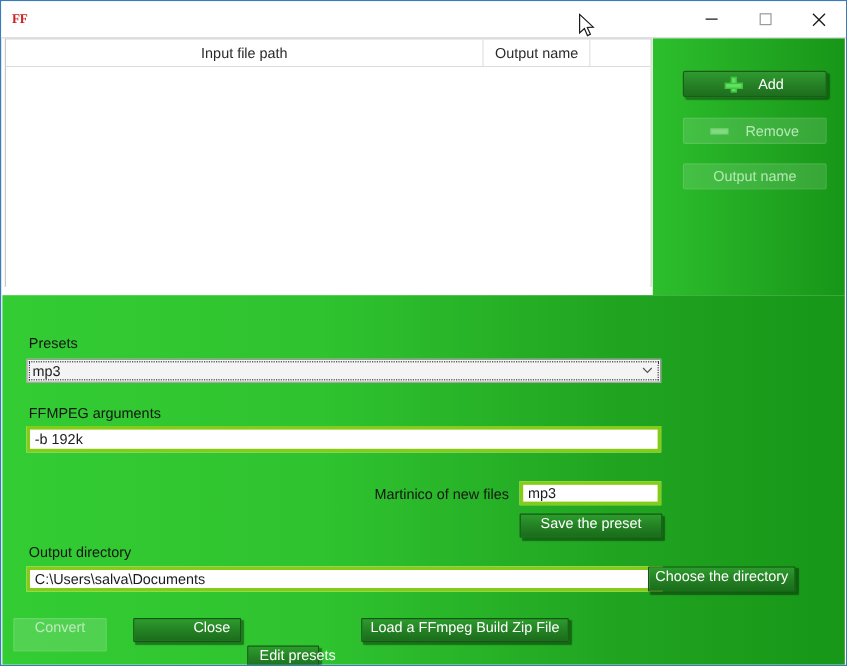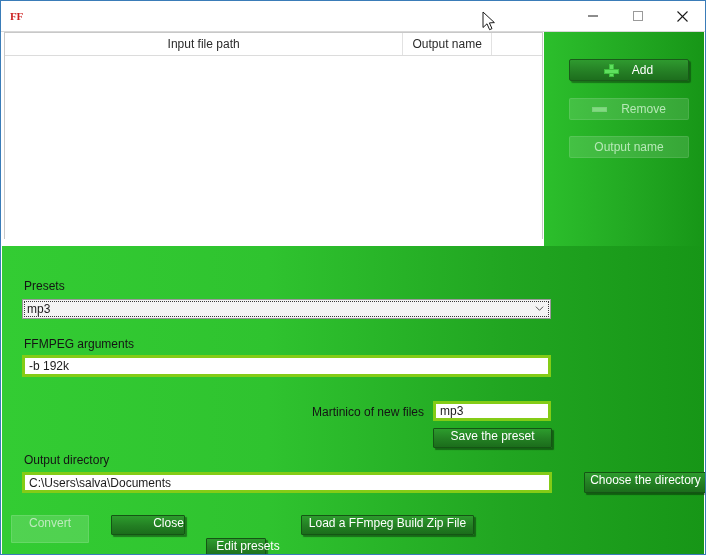--- a/index.html
+++ b/index.html
@@ -228,23 +228,23 @@
     border-radius: 1px;
     white-space: nowrap;
   }
   .gbtn.dis {
     background: rgba(255,255,255,0.15);
     color: #bdeabd;
     border: 1px solid rgba(255,255,255,0.12);
     box-shadow: none;
   }
   .btn-savepreset { left: 432px; top: 427px; width: 119px; height: 20px; }
-  .btn-choosedir  { left: 583px; top: 471px; width: 123px; height: 21px; }
+  .btn-choosedir  { left: 539px; top: 471px; width: 123px; height: 21px; }
   .btn-convert    { left: 10px;  top: 514px; width: 78px;  height: 28px; }
-  .btn-close      { left: 110px; top: 514px; width: 74px;  height: 20px; padding-left: 41px; }
+  .btn-close      { left: 110px; top: 514px; width: 90px;  height: 20px; padding-left: 41px; }
   .btn-editpreset { left: 205px; top: 537px; width: 60px;  height: 20px; padding-left: 24px; }
   .btn-loadzip    { left: 300px; top: 514px; width: 173px; height: 20px; }
 
   
   .cursor {
     position: absolute;
     left: 481px; top: 10px;
     width: 14px; height: 22px;
     pointer-events: none;
   }

